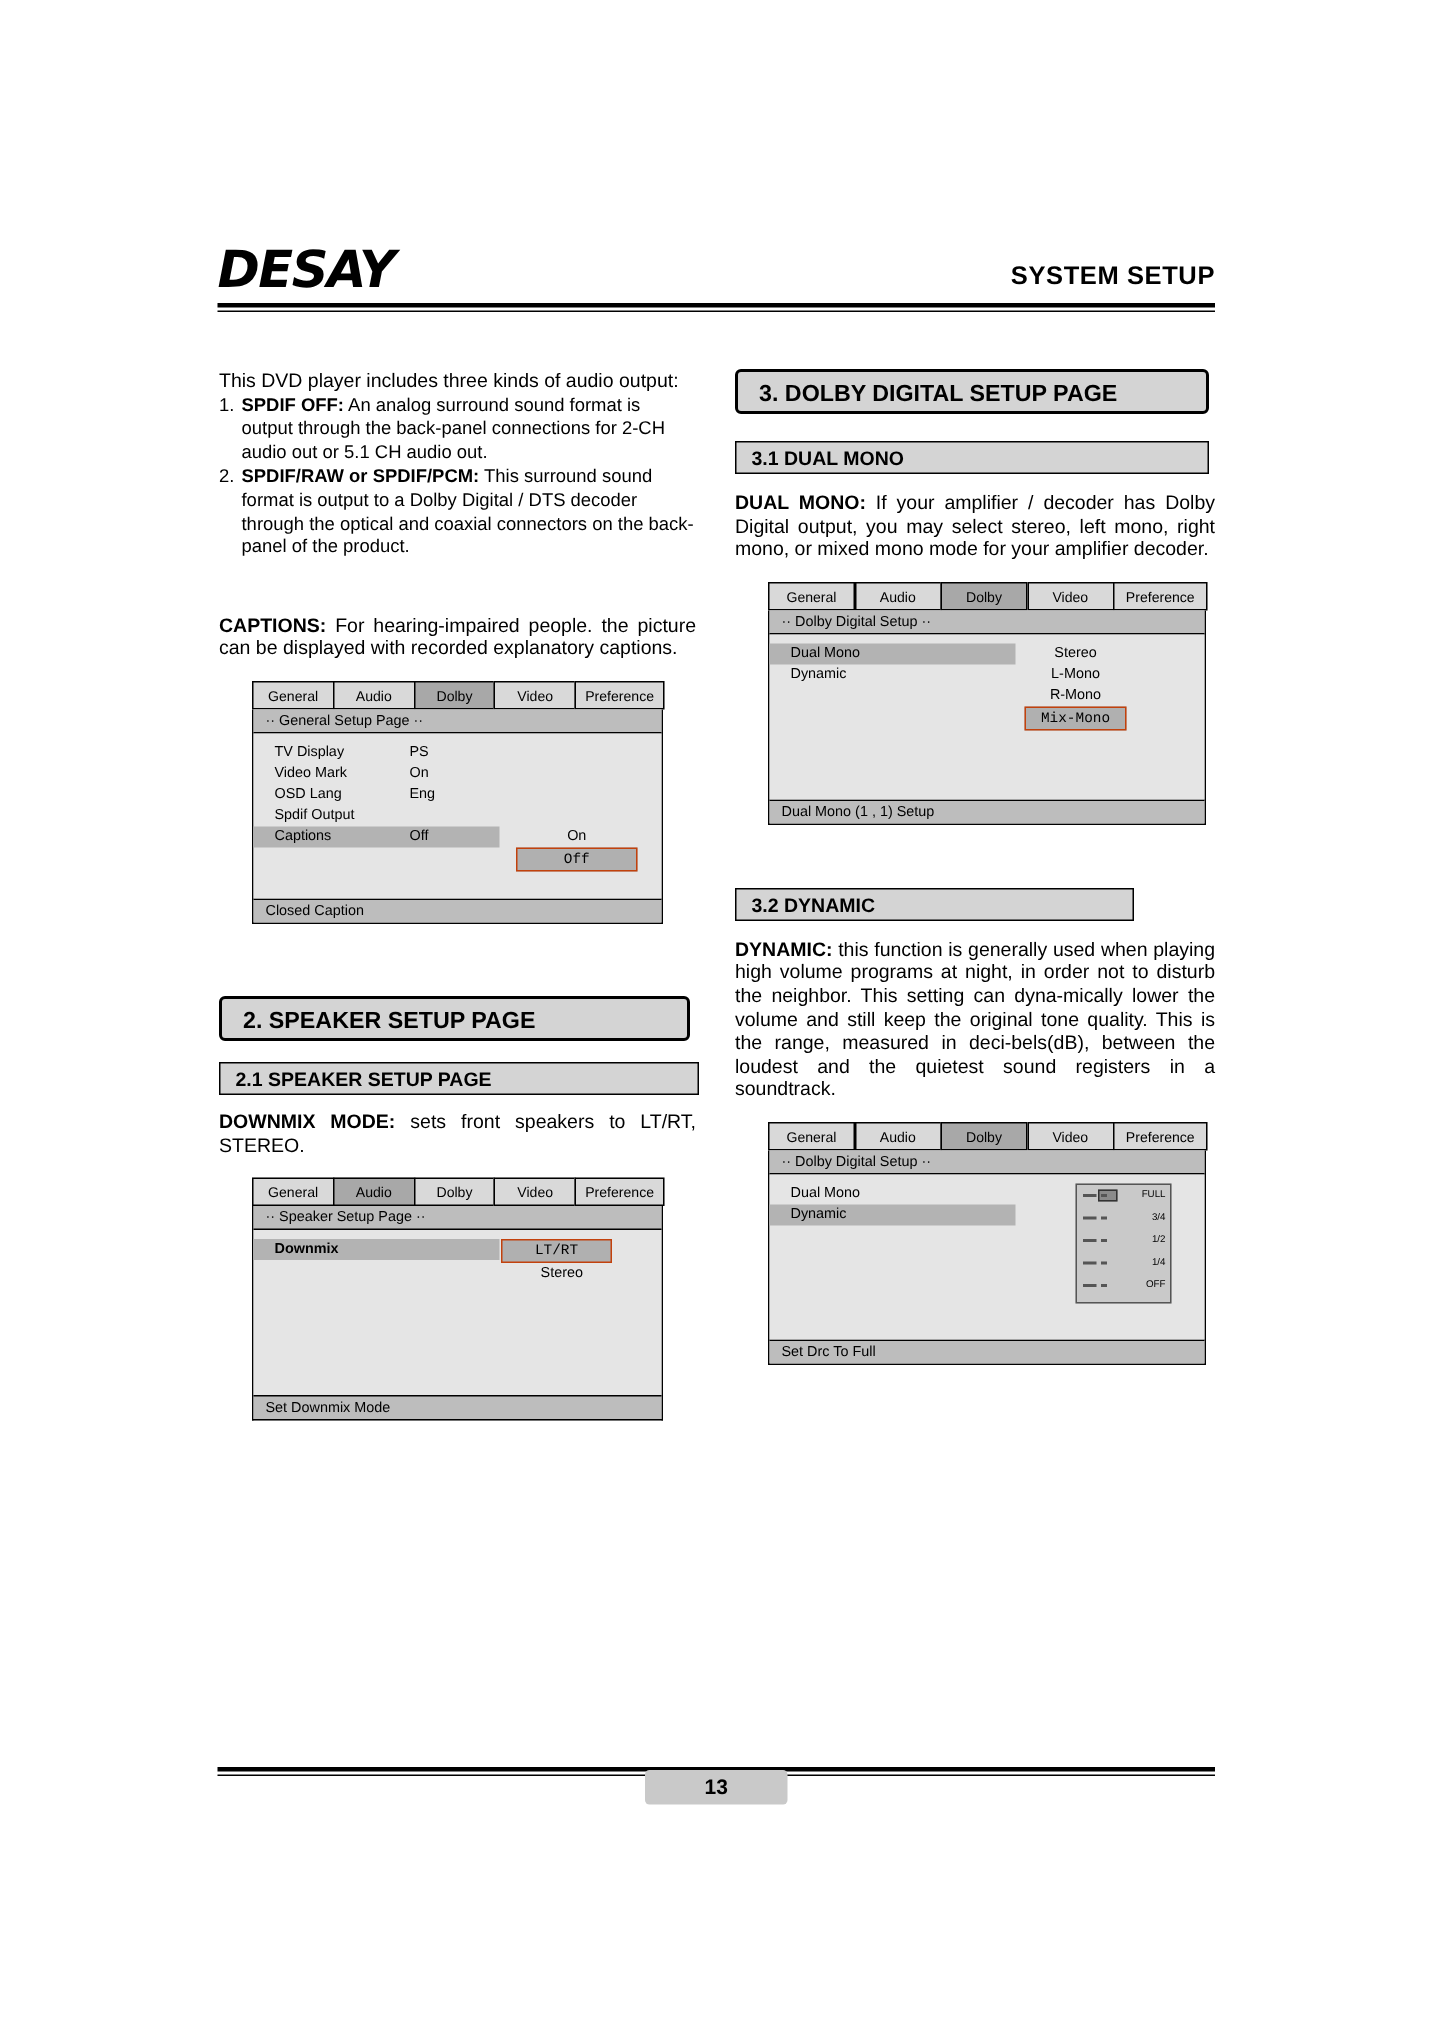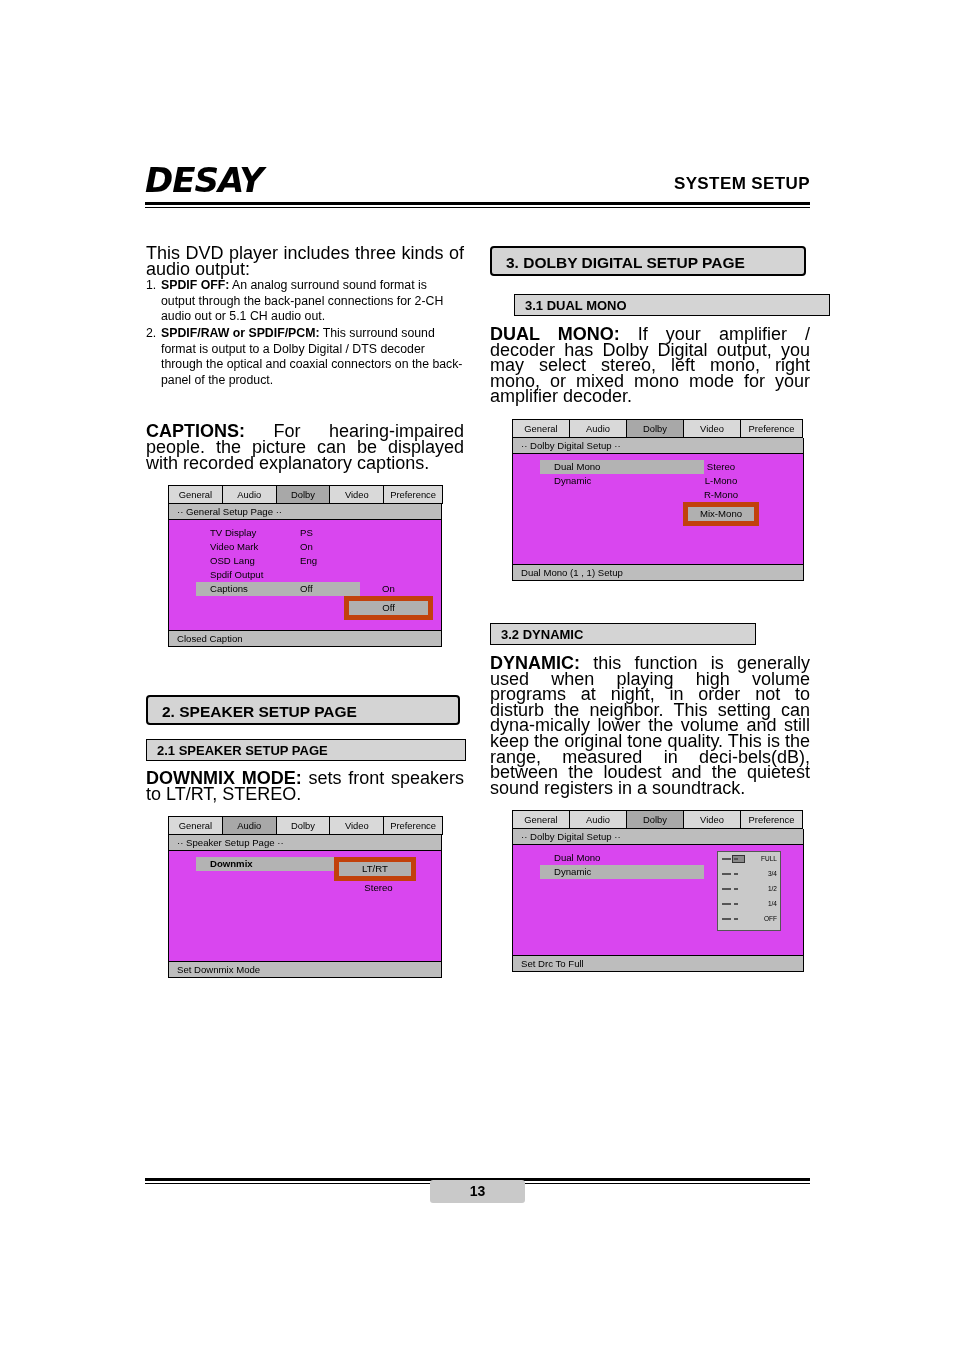--- a/index.html
+++ b/index.html
@@ -18,21 +18,21 @@
   .logo{position:absolute;left:0;top:0;font-size:34px;font-weight:bold;font-style:italic;
         letter-spacing:-1px;font-family:"DejaVu Sans",sans-serif;}
   .hdr-title{position:absolute;right:0;top:14px;font-size:17px;font-weight:bold;letter-spacing:.4px;}
   .hdr-rule1{position:absolute;left:0;top:42px;width:665px;height:3px;background:#000;}
   .hdr-rule2{position:absolute;left:0;top:47px;width:665px;height:1px;background:#000;}
 
   
   .colL{position:absolute;left:146px;top:246px;width:318px;}
   .colR{position:absolute;left:490px;top:246px;width:320px;}
 
-  p.t{font-size:18px;line-height:15.6px;margin:0 0 0 0;text-align:justify;}
+  p.t{font-size:13px;line-height:15.6px;margin:0 0 0 0;text-align:justify;}
   .b{font-weight:bold;}
 
   ol.list{margin:0;padding:0;list-style:none;}
   ol.list li{font-size:12.3px;line-height:15.6px;position:relative;padding-left:15px;margin-top:1px;}
   ol.list li .num{position:absolute;left:0;top:0;}
 
   
   .bar{
     border:1px solid #000;background:#d4d4d4;
     height:22px;line-height:22px;padding-left:10px;
@@ -40,44 +40,44 @@
   }
   .bar.big{
     height:30px;line-height:30px;font-size:15.5px;border-width:2px;border-radius:4px;
     padding-left:14px;
   }
   .bar.sub{font-size:13px;}
 
   
   .osd{width:274px;font-size:9.6px;color:#000;}
   .osd.wide{width:292px;}
-  .osd .tabs{display:flex;}
+  .osd .tabs{display:flex;justify-content:space-between;}
   .osd .tab{
     border:1px solid #000;background:#d9d9d9;text-align:center;
     padding:3px 0;box-sizing:border-box;font-size:9.4px;
     margin-right:-1px;
   }
   .osd .tab.sel{background:#a8a8a8;font-weight:normal;}
   .osd .body{
     border:1px solid #000;border-top:none;background:#cfcfcf;position:relative;
   }
   .osd .titlebar{
     background:#bdbdbd;border-bottom:1px solid #000;padding:2px 0 2px 8px;font-size:9.6px;
   }
-  .osd .inner{position:relative;background:#d946ef;padding-left:27px;}
+  .osd .inner{position:relative;background:#e5e5e5;}
   .osd .rows{padding:6px 0 6px 0;}
   .osd .row{display:flex;font-size:9.6px;line-height:14px;padding-left:14px;}
   .osd .rowlabel{width:90px;}
   .osd .footer{
     border-top:1px solid #000;background:#bdbdbd;padding:2px 0 2px 8px;font-size:9.6px;
   }
   .osd .menu{position:absolute;font-size:9.6px;line-height:14px;}
   .osd .menu .mi{padding:0 2px;text-align:center;}
   .osd .menu .mi.sel{background:#b0b0b0;}
-  .osd .box{border:5px solid #c2410c;background:#c9c9c9;}
+  .osd .box{border:1px solid #c2410c;background:#c9c9c9;font-family:Liberation Mono, monospace;}
 
   
   .drc{position:absolute;right:22px;top:6px;width:62px;height:78px;border:1px solid #555;background:#c9c9c9;}
   .drc .tick{position:absolute;left:4px;width:9px;height:2px;background:#555;}
   .drc .tick2{position:absolute;left:16px;width:4px;height:2px;background:#555;}
   .drc .lab{position:absolute;right:3px;font-size:6.5px;line-height:7px;}
   .drc .slider{position:absolute;left:14px;top:3px;width:11px;height:6px;background:#8a8a8a;border:1px solid #333;}
 
   
   .ftr-rule1{position:absolute;left:145px;top:1178px;width:665px;height:3px;background:#000;}
@@ -195,21 +195,21 @@
     </div>
 
   </div>
 
   <div class="colR">
 
     <div class="bar big" style="width:316px;">3. DOLBY DIGITAL SETUP PAGE</div>
 
     <div style="height:18px"></div>
 
-    <div class="bar sub" style="width:316px;margin-left:24px;">3.1 DUAL MONO</div>
+    <div class="bar sub" style="width:316px;">3.1 DUAL MONO</div>
 
     <p class="t" style="margin-top:11px;"><span class="b">DUAL  MONO:</span><span>   If  your  amplifier / decoder  has Dolby  Digital output,  you may select  stereo,  left mono, right mono,  or  mixed mono mode for your amplifier decoder.</span></p>
 
     <div class="osd wide" style="margin:14px 0 0 22px;">
       <div class="tabs">
         <div class="tab" style="width:58px;">General</div>
         <div class="tab" style="width:58px;">Audio</div>
         <div class="tab sel" style="width:58px;">Dolby</div>
         <div class="tab" style="width:58px;">Video</div>
         <div class="tab" style="width:63px;">Preference</div>

